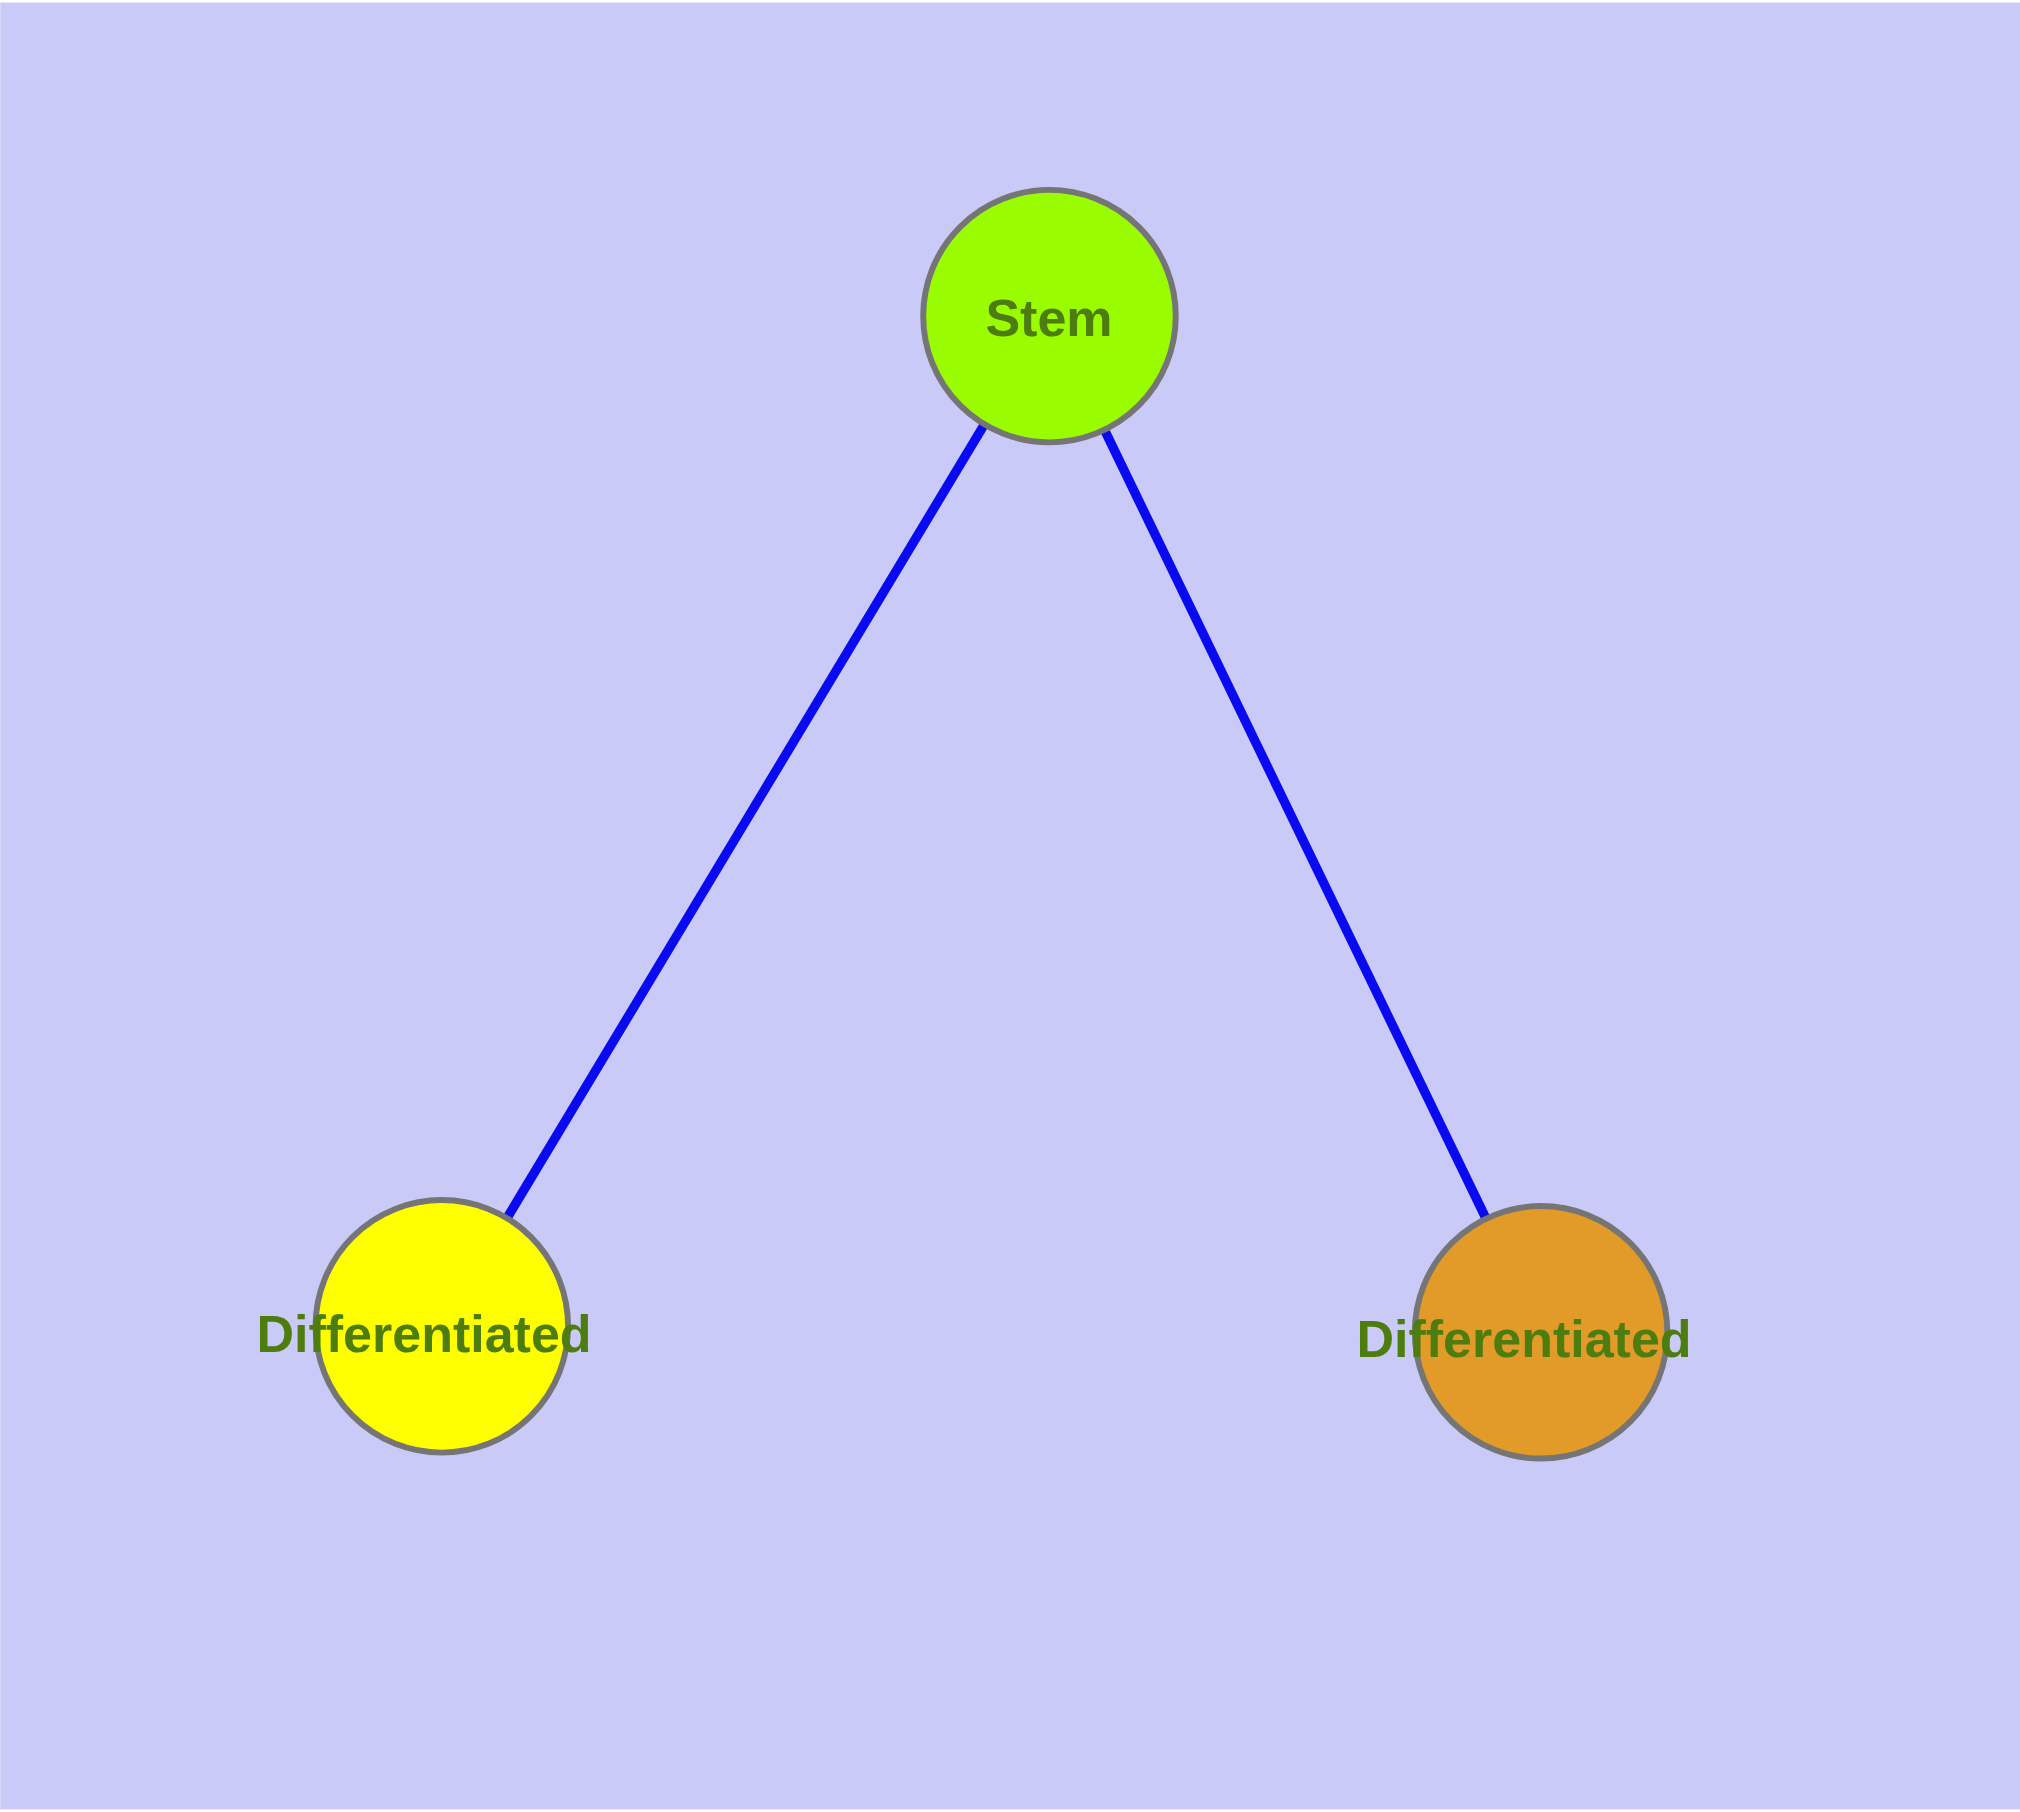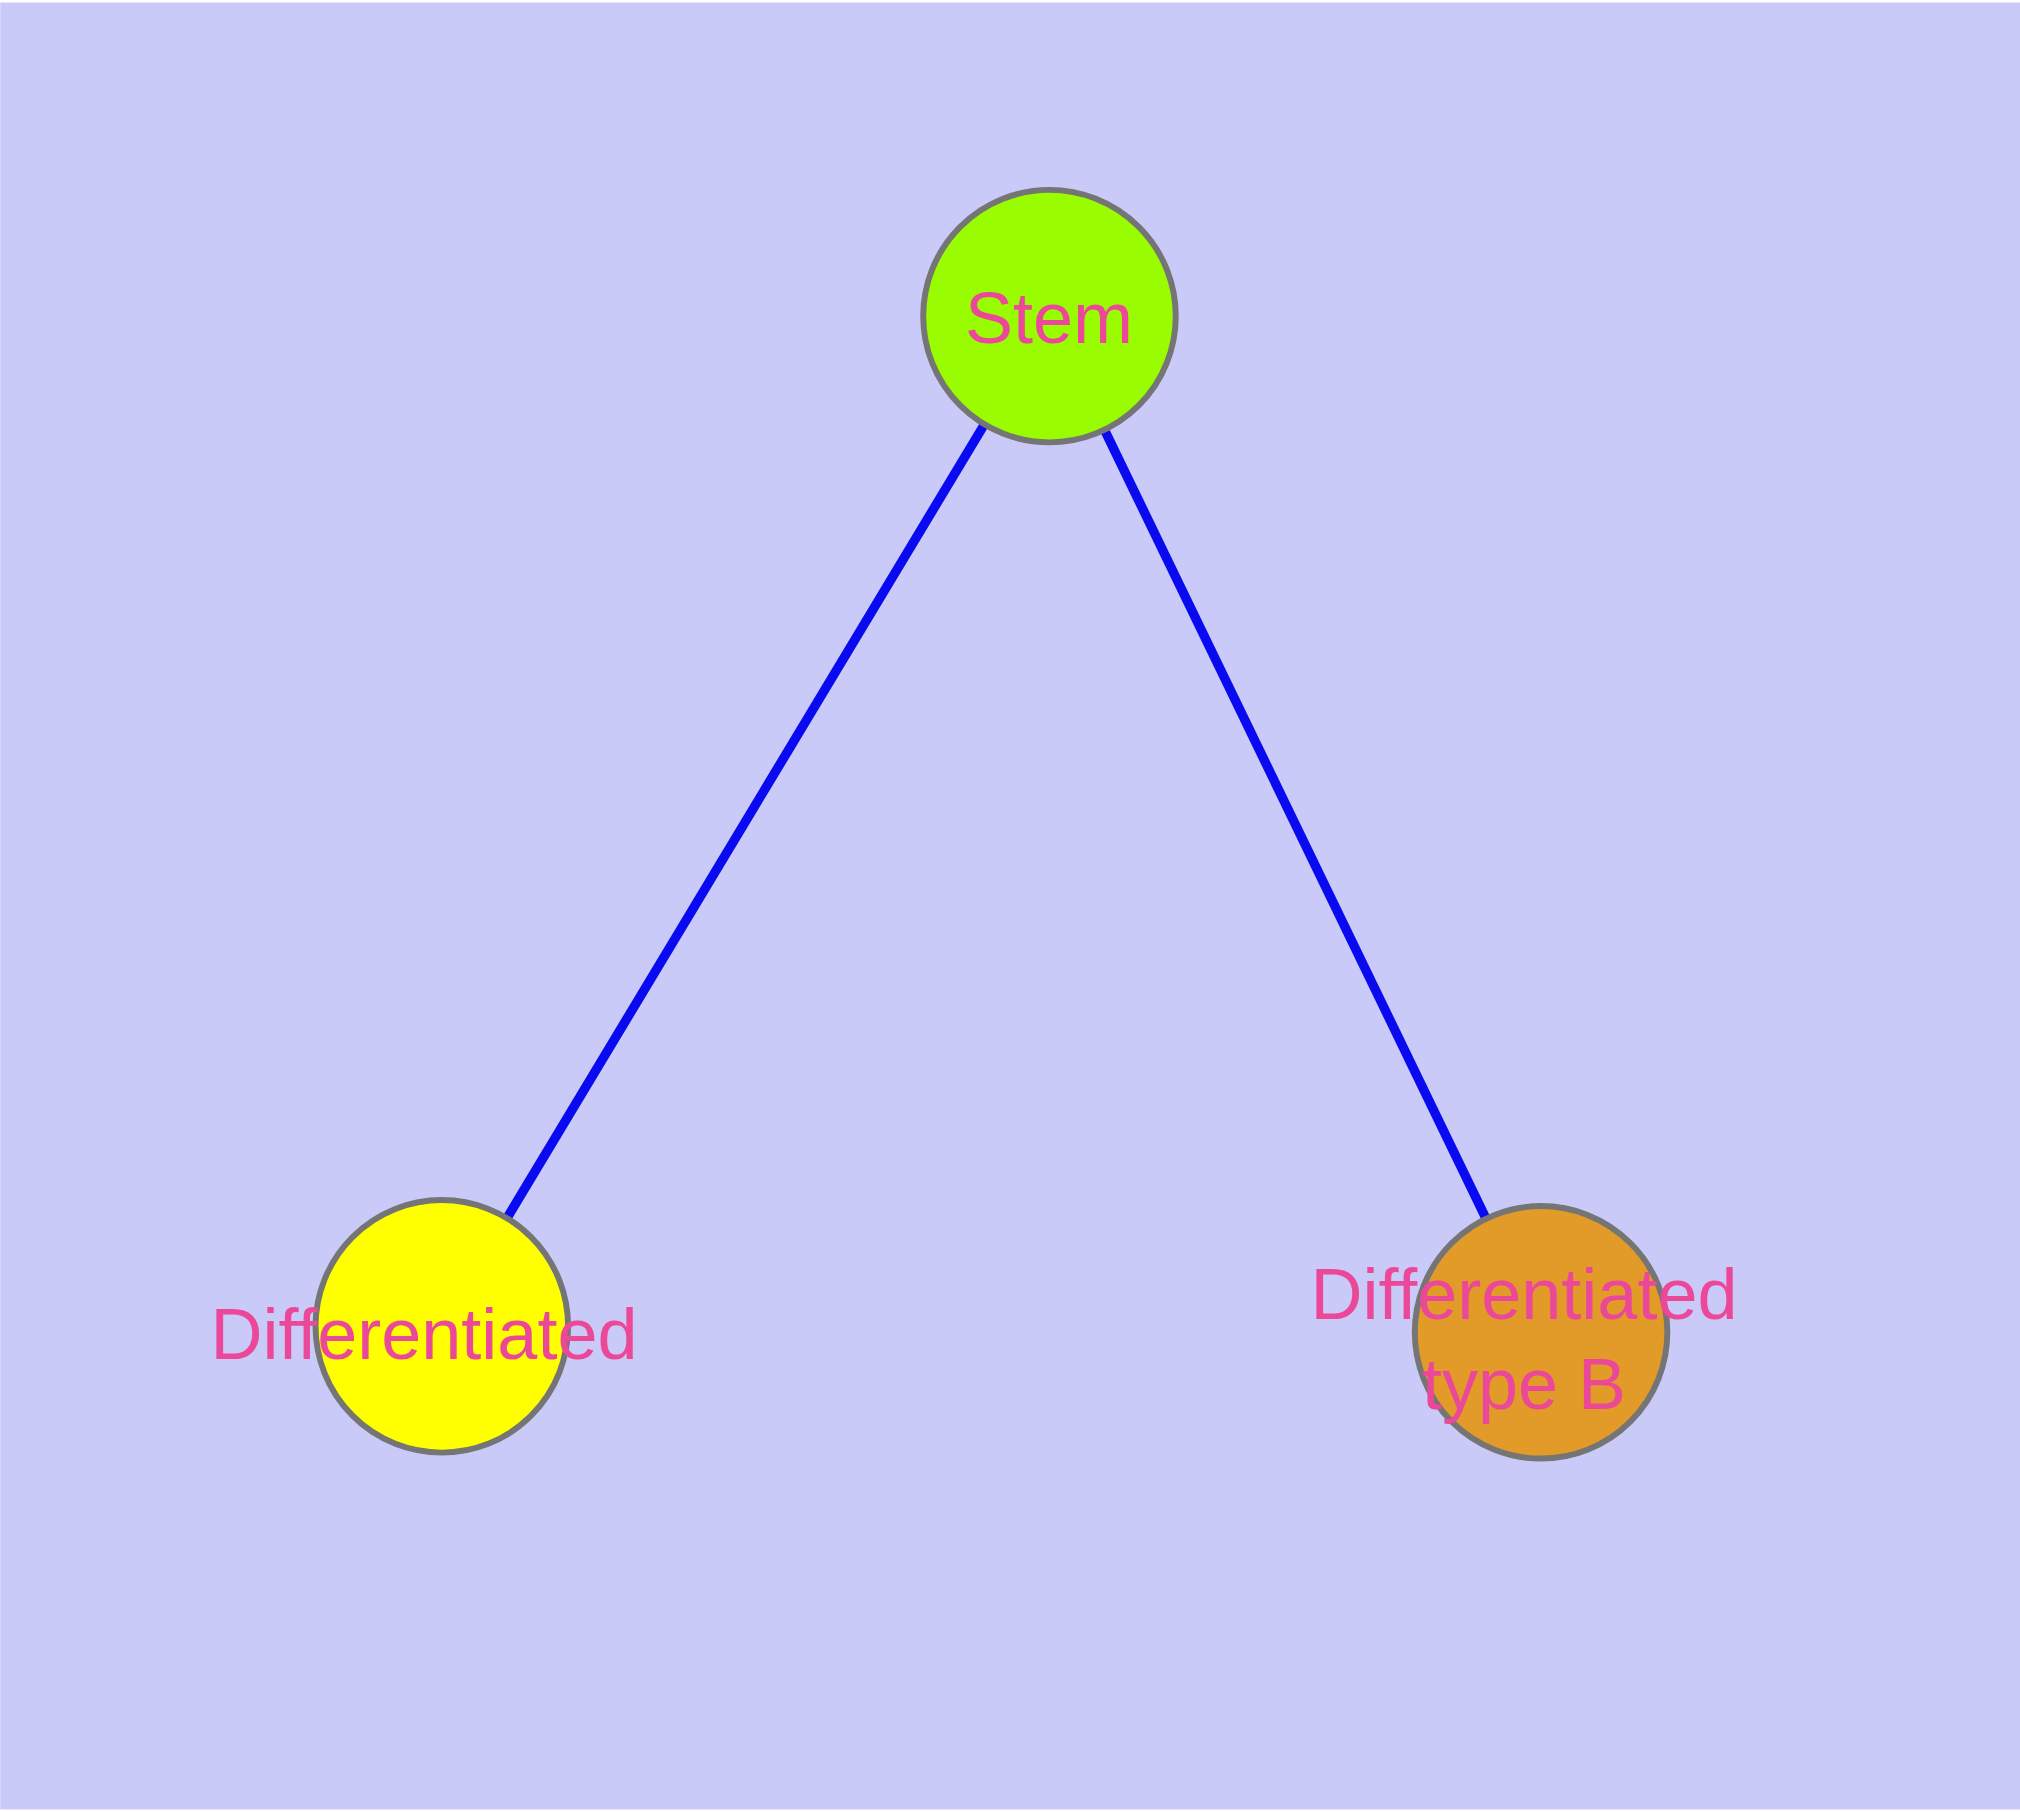--- a/index.html
+++ b/index.html
@@ -19,24 +19,24 @@
   .stage svg {
     position: absolute;
     left: 0;
     top: 0;
     display: block;
   }
   .node-label {
     position: absolute;
     transform: translate(-50%, -50%);
     text-align: center;
-    font-weight: normal;
-    font-size: 72px;
+    font-weight: bold;
+    font-size: 52px;
     line-height: 1.25;
-    color: #ec4899;
+    color: #4d7c0f;
     white-space: nowrap;
     letter-spacing: 0px;
   }
   .node-label span { display: block; }
   .label-stem   { left: 1049px; top: 318px;  }
   .label-type-a { left: 424px;  top: 1334px; }
   .label-type-b { left: 1524px; top: 1339px; }
 </style>
 </head>
 <body>
@@ -56,17 +56,16 @@
   </svg>
 
   <div class="node-label label-stem">Stem</div>
 
   <div class="node-label label-type-a">
     <span>Differentiated</span>
   </div>
 
   <div class="node-label label-type-b">
     <span>Differentiated</span>
-    <span>type B</span>
   </div>
 
 </div>
 
 
 </body></html>

